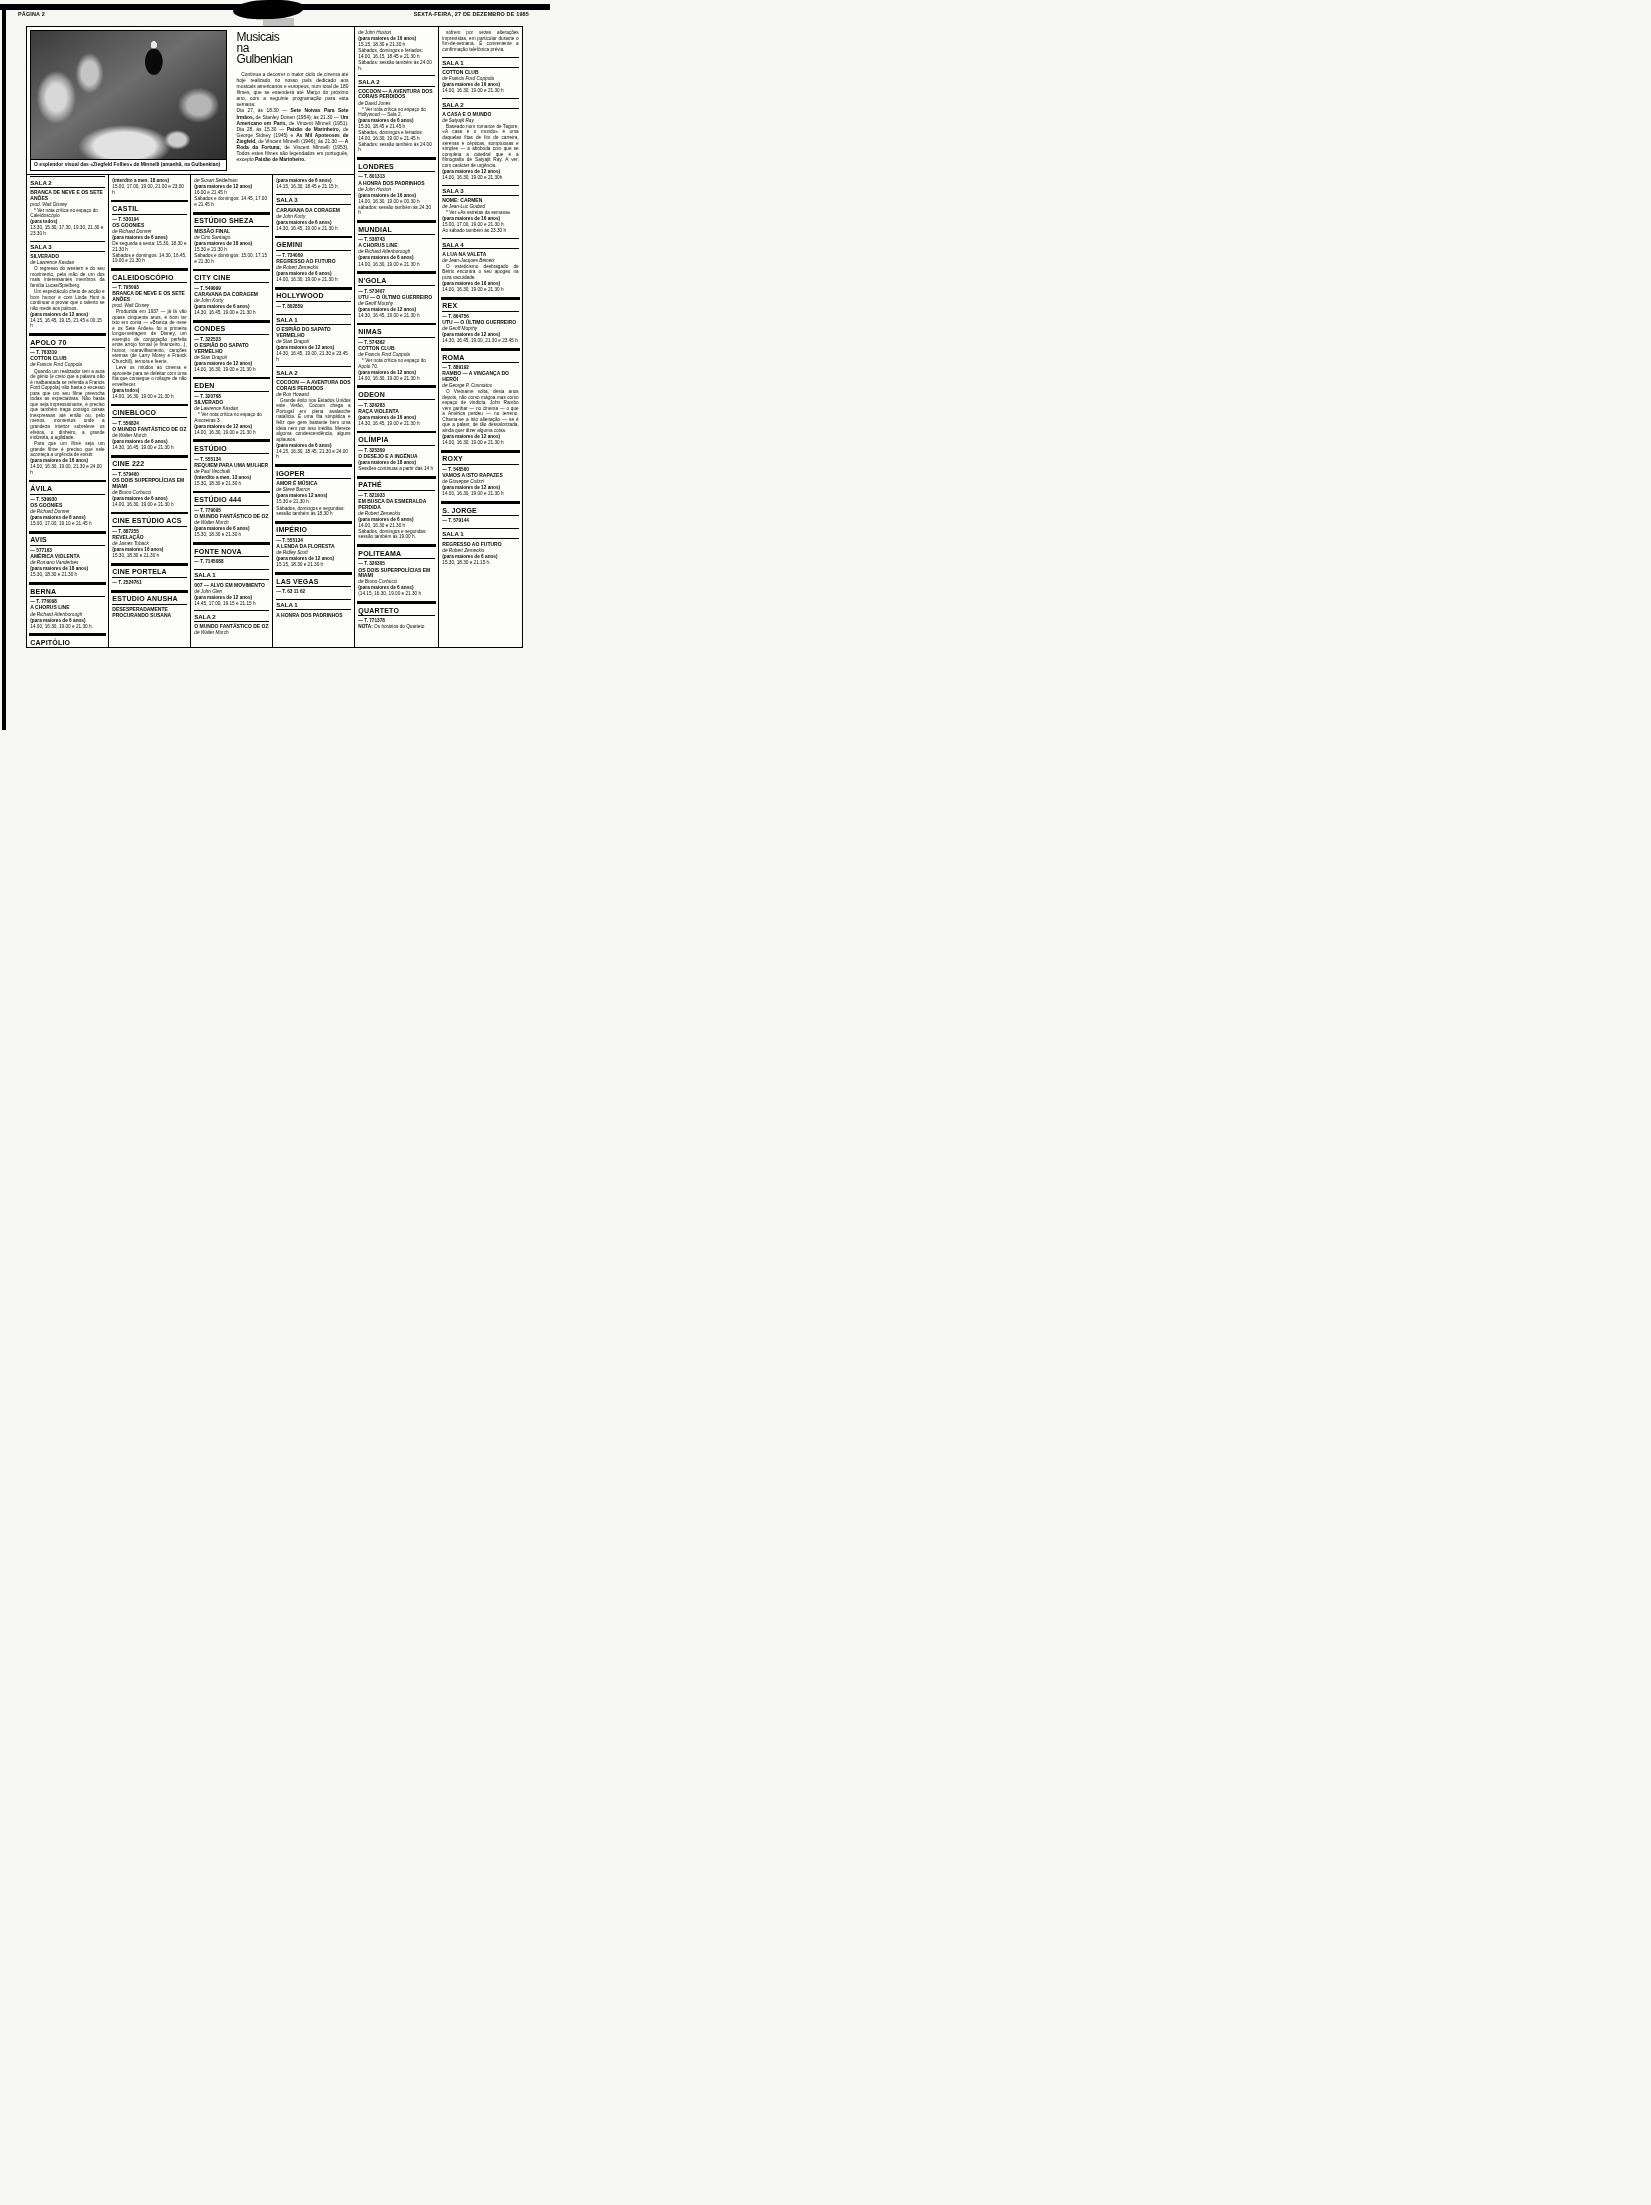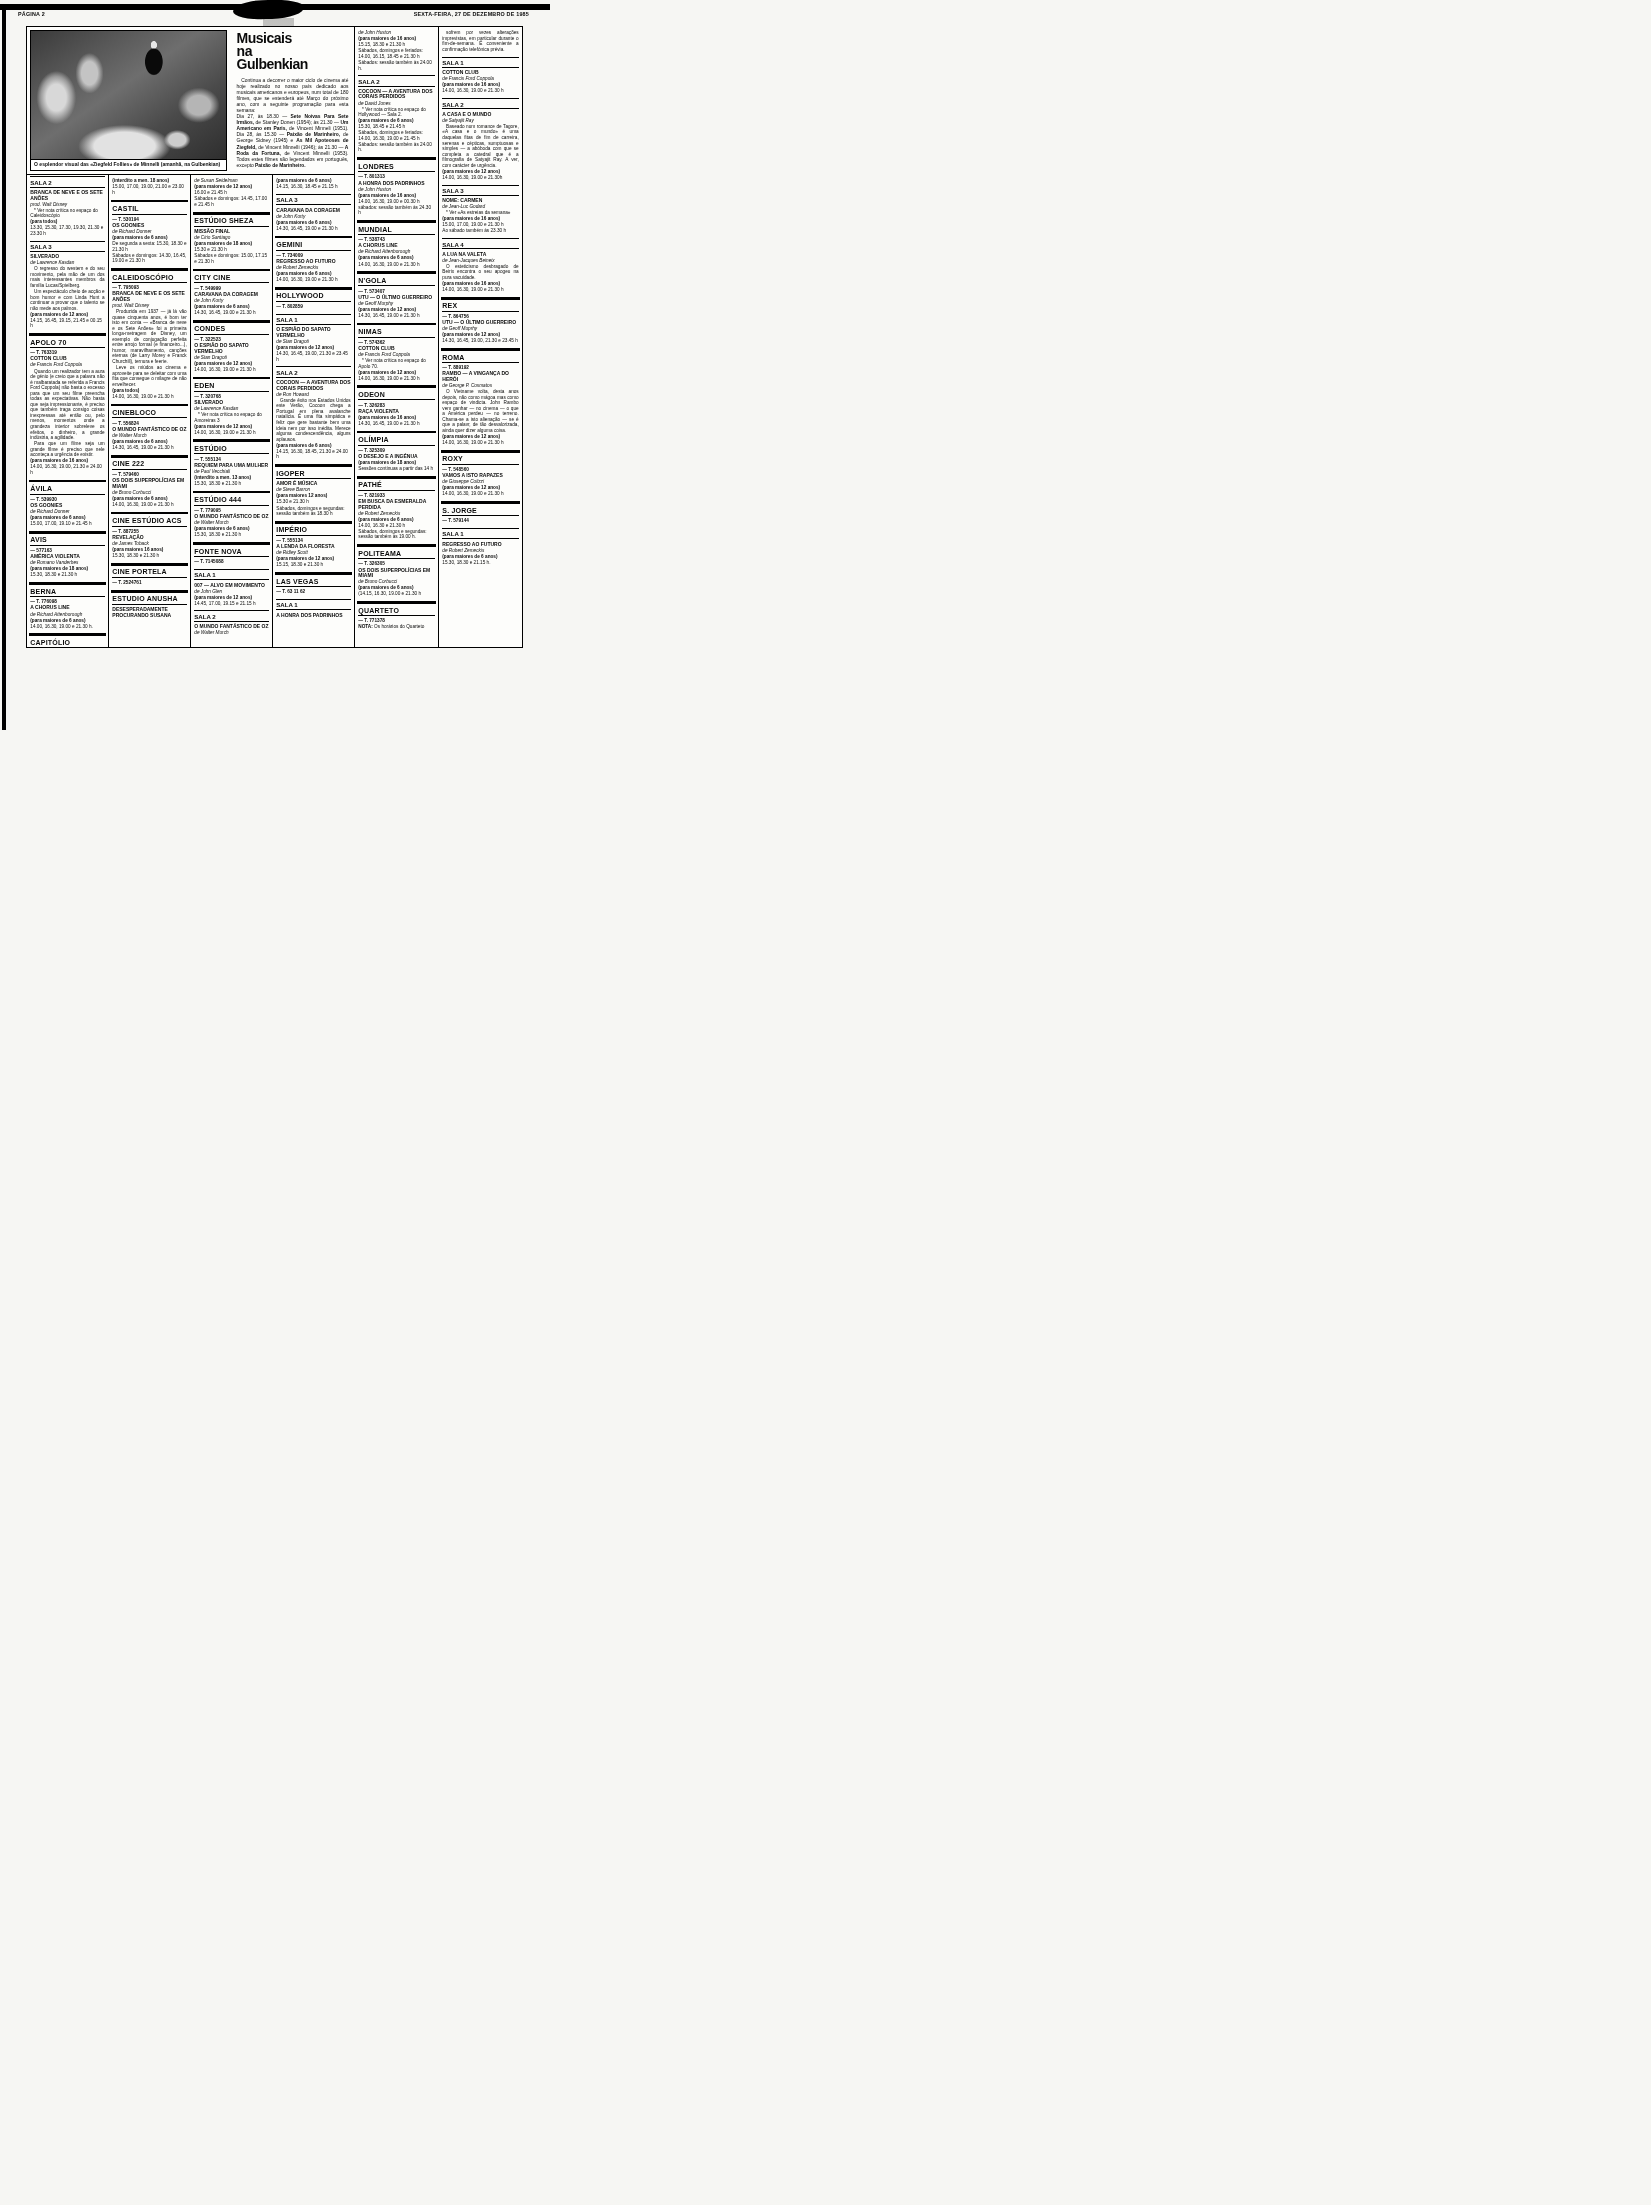--- a/index.html
+++ b/index.html
@@ -26,21 +26,21 @@
       radial-gradient(ellipse 4.7px 6.1px at 63% 11%, #e8e8e8 0 60%, transparent 72%),
       radial-gradient(ellipse 26px 35px at 13% 52%, #d8d8d8 0 38%, #9a9a9a 60%, transparent 76%),
       radial-gradient(ellipse 20px 29px at 30% 33%, #c4c4c4 0 40%, transparent 70%),
       radial-gradient(ellipse 29px 24.4px at 86% 58%, #b5b5b5 0 40%, transparent 72%),
       radial-gradient(ellipse 61px 28px at 48% 90%, #e2e2e2 0 50%, transparent 76%),
       radial-gradient(ellipse 19px 14px at 75% 85%, #cccccc 0 45%, transparent 70%),
       linear-gradient(145deg, #3a3a3a 0%, #585858 25%, #6e6e6e 45%, #4a4a4a 70%, #2e2e2e 100%); }
   .photo-caption { background:#fff; border-top:0.9px solid #000; padding:1.9px 2.8px 2.3px;
                    font-weight:bold; font-size:5px; line-height:1.1; }
   .article-wrap { flex:1; padding:2.8px 5.6px 0 6.6px; box-sizing:border-box; }
-  .headline { font-weight:bold; font-size:14px; line-height:.95; letter-spacing:-0.5px;
+  .headline { font-weight:normal; font-size:12px; line-height:.95; letter-spacing:-0.5px;
               margin:1.9px 0 6.1px; white-space:pre-line; }
   .art-p { font-size:4.9px; line-height:1.24; text-align:justify; margin:0; }
   .art-p:first-of-type { text-indent:4.7px; }
   .left-cols { flex:1; display:flex; min-height:0; }
   .col { flex:1 1 0; min-width:0; padding:1.4px 3.3px 0; box-sizing:border-box; overflow:hidden; }
   .col + .col { border-left:0.5px solid #000; }
   .block { margin:0 0 4.2px; }
   .block.venue::before { content:""; display:block; height:2.8px; background:#000; margin:4.2px -0.9px 2.8px; }
   .col > .block:first-child.venue::before { margin-top:0.9px; }
   h3 { margin:0 0 2.3px; }

